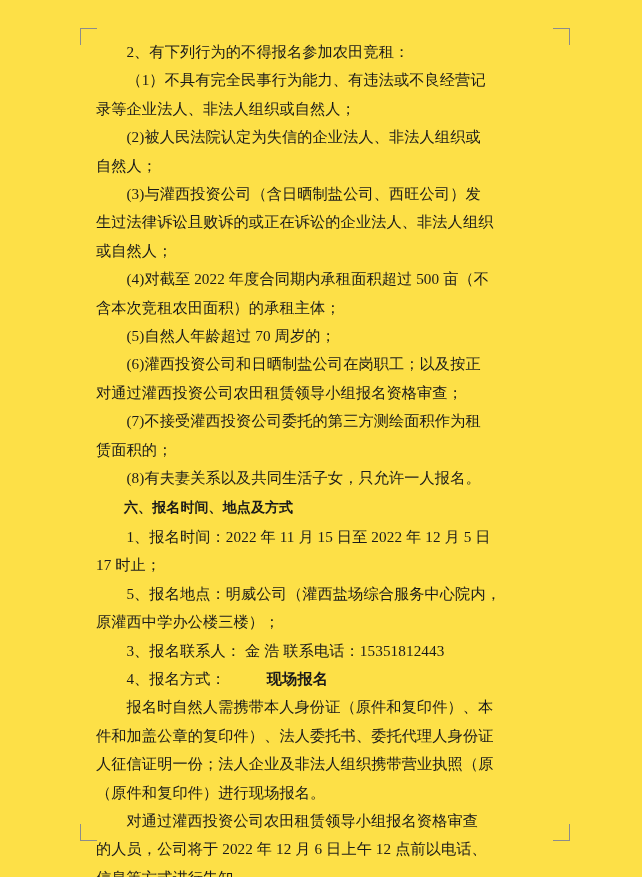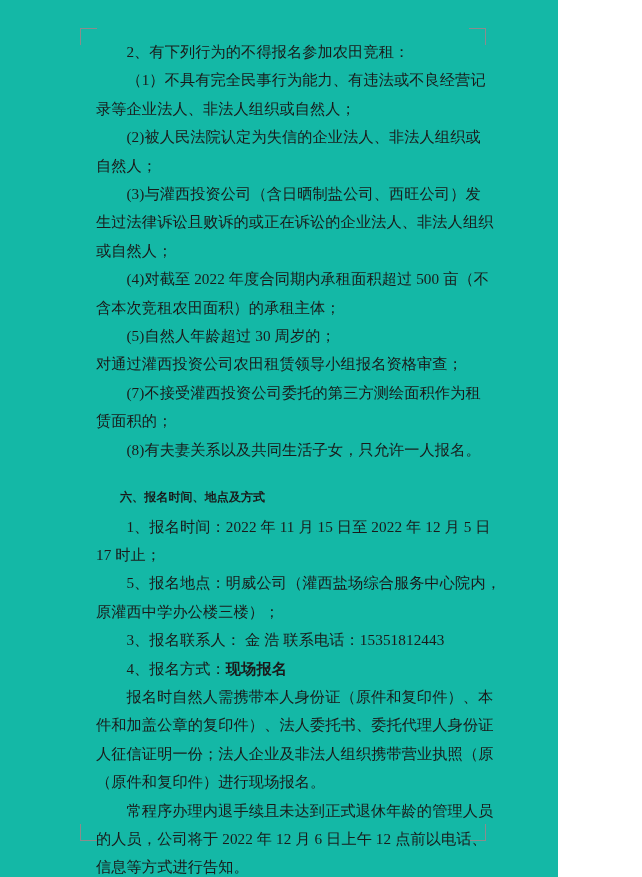--- a/index.html
+++ b/index.html
@@ -11,23 +11,23 @@
     height: 877px;
     background: #ffffff;
     font-family: "Liberation Serif", "DejaVu Serif", serif;
     color: #1a1a1a;
     position: relative;
     overflow: hidden;
   }
   .page {
     position: absolute;
     top: 0; left: 0;
-    width: 558px;
+    width: 642px;
     height: 877px;
-    background: #14b8a6;
+    background: #fde047;
   }
   
   .mark {
     position: absolute;
     width: 16px;
     height: 16px;
     border-color: #8c8c8c;
     border-style: solid;
     border-width: 0;
   }
@@ -48,25 +48,25 @@
     line-height: 27.4px;
     text-align: justify;
     text-justify: inter-ideograph;
     letter-spacing: 0.1px;
   }
   p.ind2 { text-indent: 2em; }
   p.flush { text-indent: 0; }
   .heading {
     font-weight: bold;
     text-indent: 2em;
-    font-size: 12px;
+    font-size: 14px;
     line-height: 28.5px;
-    margin: 20px 0 1px 0;
+    margin: 2px 0 1px 0;
   }
-  .bold { font-weight: bold; }
+  .bold { font-weight: bold; margin-left: 41px; }
 </style>
 </head>
 <body>
 
 <div class="page">
   <div class="mark tl"></div>
   <div class="mark tr"></div>
   <div class="mark bl"></div>
   <div class="mark br"></div>
 
@@ -74,33 +74,34 @@
       <p class="ind2">2、有下列行为的不得报名参加农田竞租：</p>
       <p class="ind2">（1）不具有完全民事行为能力、有违法或不良经营记</p>
       <p class="flush">录等企业法人、非法人组织或自然人；</p>
       <p class="ind2">(2)被人民法院认定为失信的企业法人、非法人组织或</p>
       <p class="flush">自然人；</p>
       <p class="ind2">(3)与灌西投资公司（含日晒制盐公司、西旺公司）发</p>
       <p class="flush">生过法律诉讼且败诉的或正在诉讼的企业法人、非法人组织</p>
       <p class="flush">或自然人；</p>
       <p class="ind2">(4)对截至 2022 年度合同期内承租面积超过 500 亩（不</p>
       <p class="flush">含本次竞租农田面积）的承租主体；</p>
-      <p class="ind2">(5)自然人年龄超过 30 周岁的；</p>
+      <p class="ind2">(5)自然人年龄超过 70 周岁的；</p>
+      <p class="ind2">(6)灌西投资公司和日晒制盐公司在岗职工；以及按正</p>
       <p class="flush">对通过灌西投资公司农田租赁领导小组报名资格审查；</p>
       <p class="ind2">(7)不接受灌西投资公司委托的第三方测绘面积作为租</p>
       <p class="flush">赁面积的；</p>
       <p class="ind2">(8)有夫妻关系以及共同生活子女，只允许一人报名。</p>
       <p class="heading">六、报名时间、地点及方式</p>
       <p class="ind2">1、报名时间：2022 年 11 月 15 日至 2022 年 12 月 5 日</p>
       <p class="flush">17 时止；</p>
       <p class="ind2">5、报名地点：明威公司（灌西盐场综合服务中心院内，</p>
       <p class="flush">原灌西中学办公楼三楼）；</p>
       <p class="ind2">3、报名联系人：  金  浩    联系电话：15351812443</p>
       <p class="ind2">4、报名方式：<span class="bold">现场报名</span></p>
       <p class="ind2">报名时自然人需携带本人身份证（原件和复印件）、本</p>
       <p class="flush">件和加盖公章的复印件）、法人委托书、委托代理人身份证</p>
       <p class="flush">人征信证明一份；法人企业及非法人组织携带营业执照（原</p>
       <p class="flush">（原件和复印件）进行现场报名。</p>
-      <p class="ind2">常程序办理内退手续且未达到正式退休年龄的管理人员</p>
+      <p class="ind2">对通过灌西投资公司农田租赁领导小组报名资格审查</p>
       <p class="flush">的人员，公司将于 2022 年  12 月 6 日上午 12 点前以电话、</p>
       <p class="flush">信息等方式进行告知。</p>
     </div>
 </div>
 
 </body></html>

